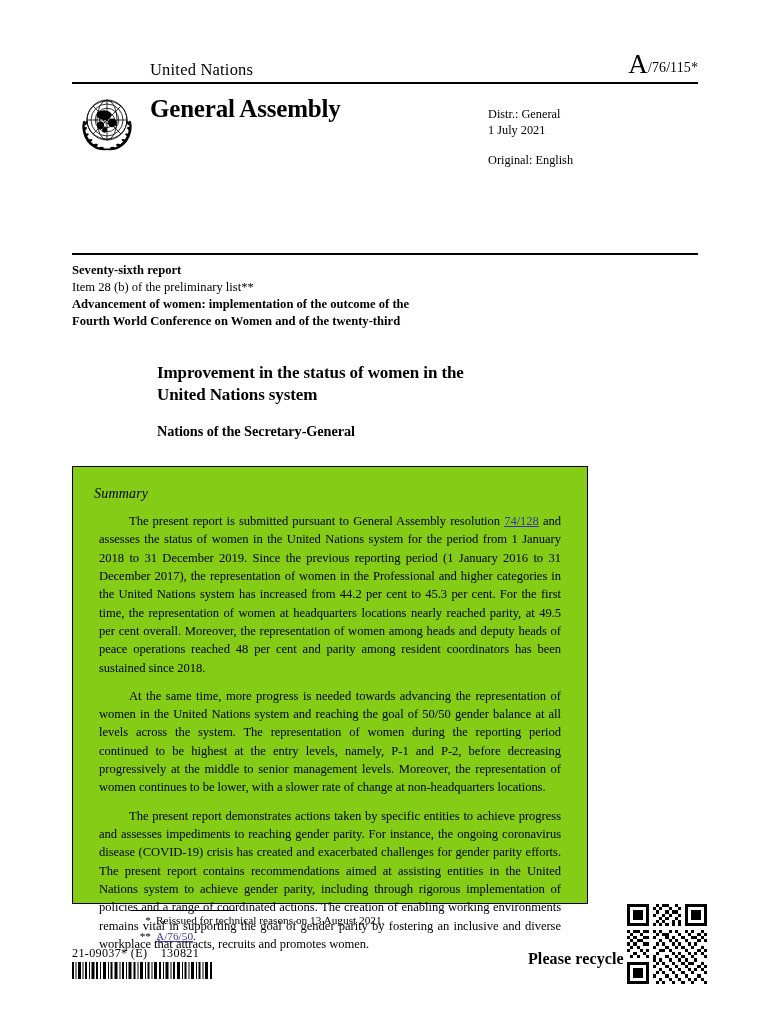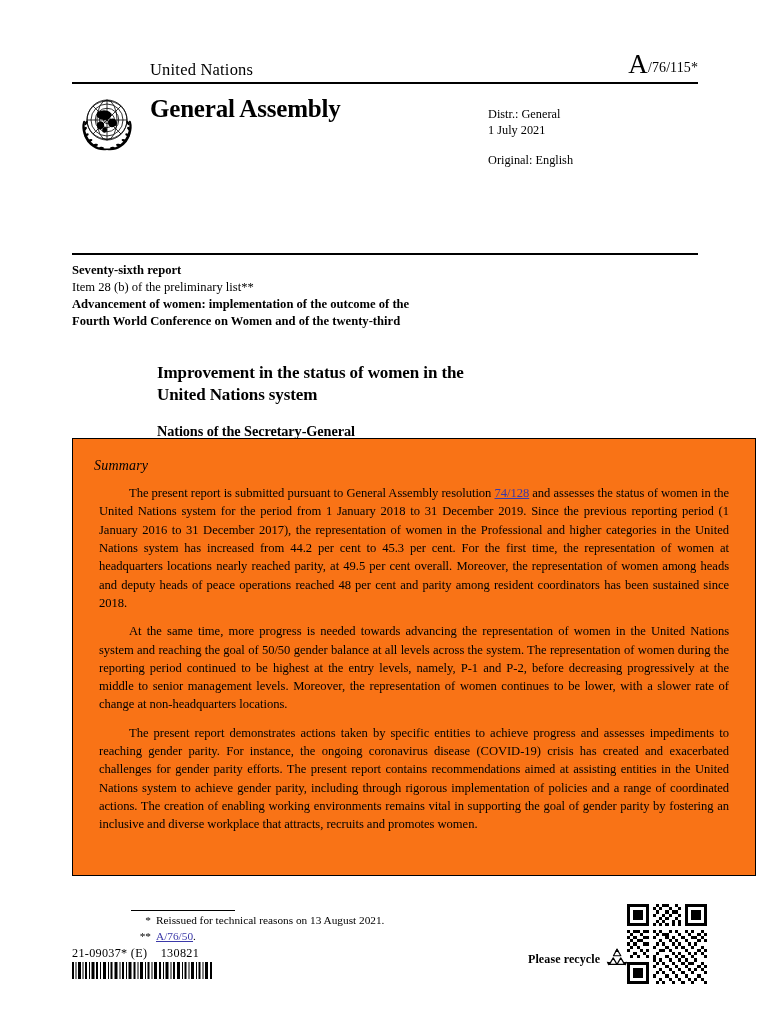--- a/index.html
+++ b/index.html
@@ -126,26 +126,26 @@
     font-size: 14.3px;
     font-weight: bold;
     margin-top: 17px;
     letter-spacing: -0.1px;
   }
 
   
   .summary-box {
     position: absolute;
     left: 72px;
-    top: 438px;
-    width: 684px;
+    top: 466px;
+    width: 516px;
     height: 438px;
     border: 1.3px solid #000;
     box-sizing: border-box;
-    background: #f97316;
+    background: #84cc16;
   }
   .summary-label {
     font-style: italic;
     font-size: 14px;
     margin: 19px 0 0 21px;
     letter-spacing: 0.2px;
   }
   .summary-body {
     margin: 10px 26px 0 26px;
   }
@@ -203,21 +203,21 @@
 
   
   .recycle-wrap {
     position: absolute;
     left: 528px;
     top: 946px;
     display: flex;
     align-items: center;
   }
   .recycle-text {
-    font-size: 12px;
+    font-size: 16px;
     font-weight: bold;
     letter-spacing: 0.1px;
   }
   .qr-wrap {
     position: absolute;
     left: 627px;
     top: 904px;
     width: 80px;
     height: 80px;
   }

